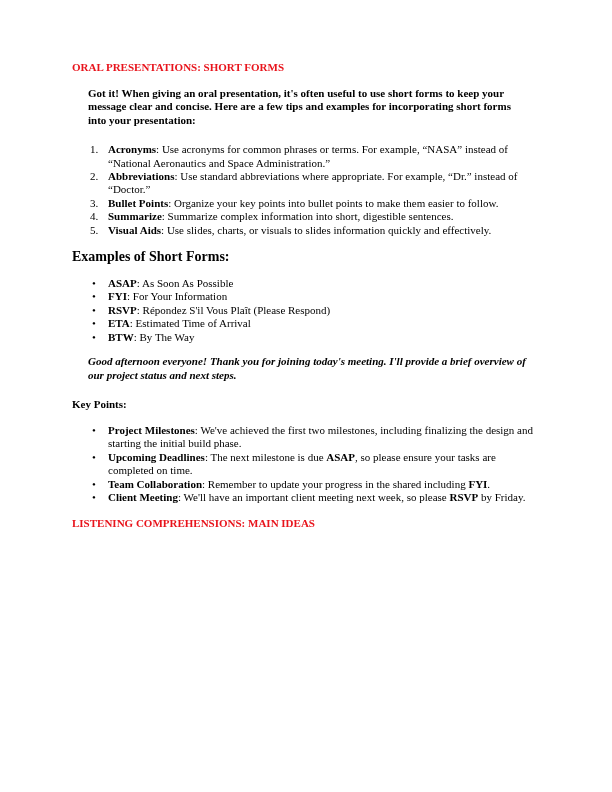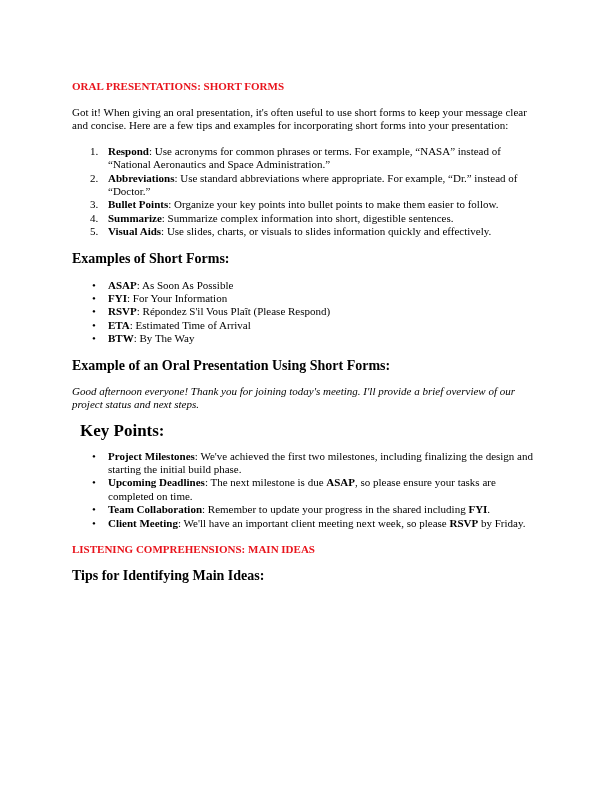--- a/index.html
+++ b/index.html
@@ -1,68 +1,66 @@
 <!DOCTYPE html>
 <html><head>
 <meta charset="utf-8">
 <style>
   html, body { margin: 0; padding: 0; background: #ffffff; }
   body { width: 612px; height: 792px; position: relative; overflow: hidden;
          font-family: "Liberation Serif", "DejaVu Serif", serif; color: #000; }
-  .page { position: absolute; left: 72px; top: 80px; width: 470px; }
+  .page { position: absolute; left: 72px; top: 61px; width: 470px; }
   .red-heading { color: #e8141c; font-weight: bold; font-size: 11px; line-height: 13px; margin: 0; letter-spacing: 0; }
-  p { font-size: 11px; line-height: 13.4px; margin: 0; }
+  p { font-size: 11px; line-height: 13.4px; margin: 16px; font-weight: bold; }
   h2 { font-size: 14px; font-weight: bold; line-height: 16px; margin: 0; }
-  h3 { font-size: 17px; font-weight: bold; line-height: 13px; margin: 8px; }
+  h3 { font-size: 11px; font-weight: bold; line-height: 13px; margin: 0; }
   ul, ol { margin: 0; padding: 0; list-style: none; font-size: 11px; line-height: 13.4px; }
   li { position: relative; padding-left: 36px; }
   .num { position: absolute; left: 18px; top: 0; }
   .bul { position: absolute; left: 20px; top: 0; }
   b { font-weight: bold; }
   .it { font-style: italic; }
 </style>
 </head>
 <body>
 
 <div class="page">
 
   <p class="red-heading">ORAL PRESENTATIONS: SHORT FORMS</p>
 
   <p style="margin-top:13px">Got it! When giving an oral presentation, it's often useful to use short forms to keep your message clear and concise. Here are a few tips and examples for incorporating short forms into your presentation:</p>
 
 
   <ol style="margin-top:12px">
-    <li><span class="num">1.</span><b>Respond</b><span>: Use acronyms for common phrases or terms. For example, “NASA” instead of “National Aeronautics and Space Administration.”</span></li>
+    <li><span class="num">1.</span><b>Acronyms</b><span>: Use acronyms for common phrases or terms. For example, “NASA” instead of “National Aeronautics and Space Administration.”</span></li>
     <li><span class="num">2.</span><b>Abbreviations</b><span>: Use standard abbreviations where appropriate. For example, “Dr.” instead of “Doctor.”</span></li>
     <li><span class="num">3.</span><b>Bullet Points</b><span>: Organize your key points into bullet points to make them easier to follow.</span></li>
     <li><span class="num">4.</span><b>Summarize</b><span>: Summarize complex information into short, digestible sentences.</span></li>
     <li><span class="num">5.</span><b>Visual Aids</b><span>: Use slides, charts, or visuals to slides information quickly and effectively.</span></li>
   </ol>
 
   <h2 style="margin-top:12px">Examples of Short Forms:</h2>
 
   <ul style="margin-top:12px">
     <li><span class="bul">•</span><b>ASAP</b><span>: As Soon As Possible</span></li>
     <li><span class="bul">•</span><b>FYI</b><span>: For Your Information</span></li>
     <li><span class="bul">•</span><b>RSVP</b><span>: Répondez S'il Vous Plaît (Please Respond)</span></li>
     <li><span class="bul">•</span><b>ETA</b><span>: Estimated Time of Arrival</span></li>
     <li><span class="bul">•</span><b>BTW</b><span>: By The Way</span></li>
   </ul>
 
-  <h2 style="margin-top:12px">Example of an Oral Presentation Using Short Forms:</h2>
 
   <p class="it" style="margin-top:11px">Good afternoon everyone! Thank you for joining today's meeting. I'll provide a brief overview of our project status and next steps.</p>
 
   <h3 style="margin-top:12px">Key Points:</h3>
 
   <ul style="margin-top:13px">
     <li><span class="bul">•</span><b>Project Milestones</b><span>: We've achieved the first two milestones, including finalizing the design and starting the initial build phase.</span></li>
     <li><span class="bul">•</span><b>Upcoming Deadlines</b><span>: The next milestone is due </span><b>ASAP</b><span>, so please ensure your tasks are completed on time.</span></li>
     <li><span class="bul">•</span><b>Team Collaboration</b><span>: Remember to update your progress in the shared including </span><b>FYI</b><span>.</span></li>
     <li><span class="bul">•</span><b>Client Meeting</b><span>: We'll have an important client meeting next week, so please </span><b>RSVP</b><span> by Friday.</span></li>
   </ul>
 
   <p class="red-heading" style="margin-top:13px">LISTENING COMPREHENSIONS: MAIN IDEAS</p>
 
 
-  <h2 style="margin-top:12px">Tips for Identifying Main Ideas:</h2>
 
 </div>
 
 </body></html>

